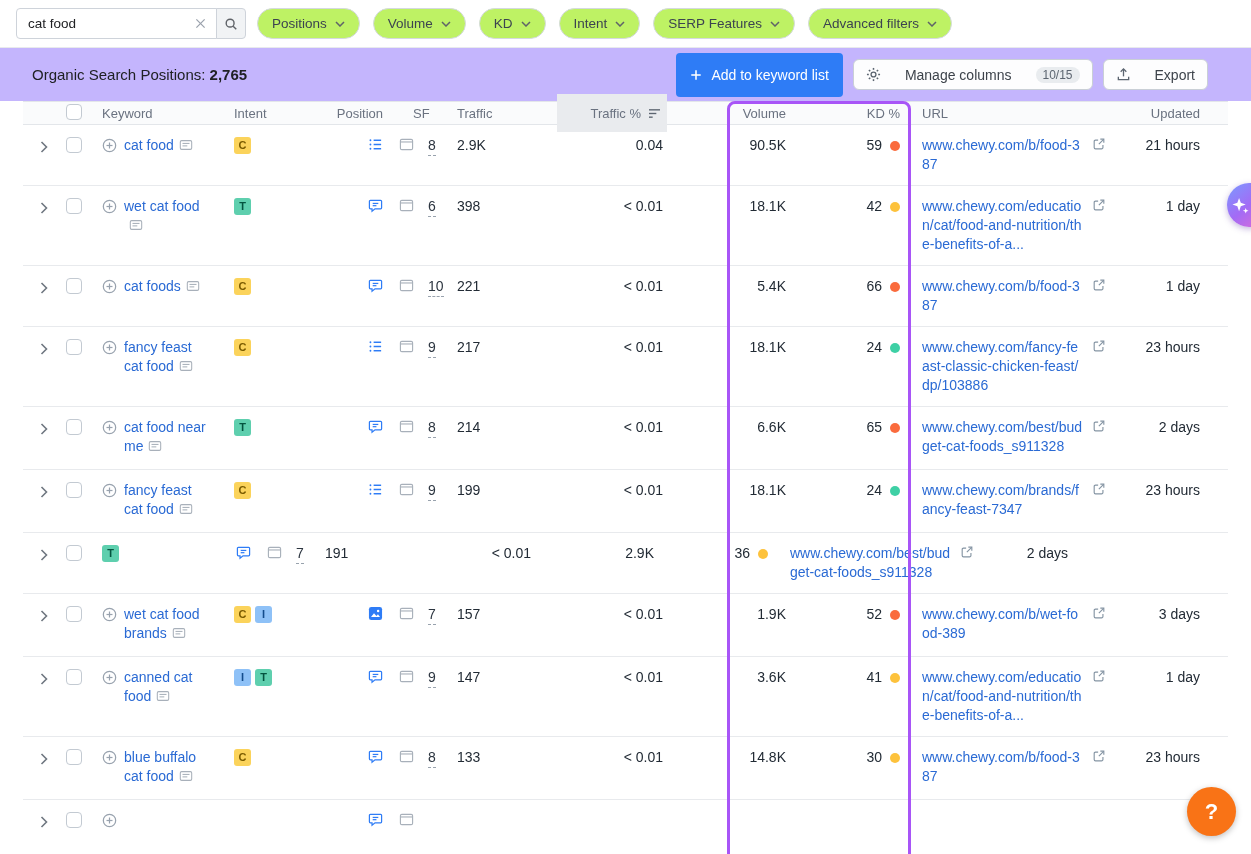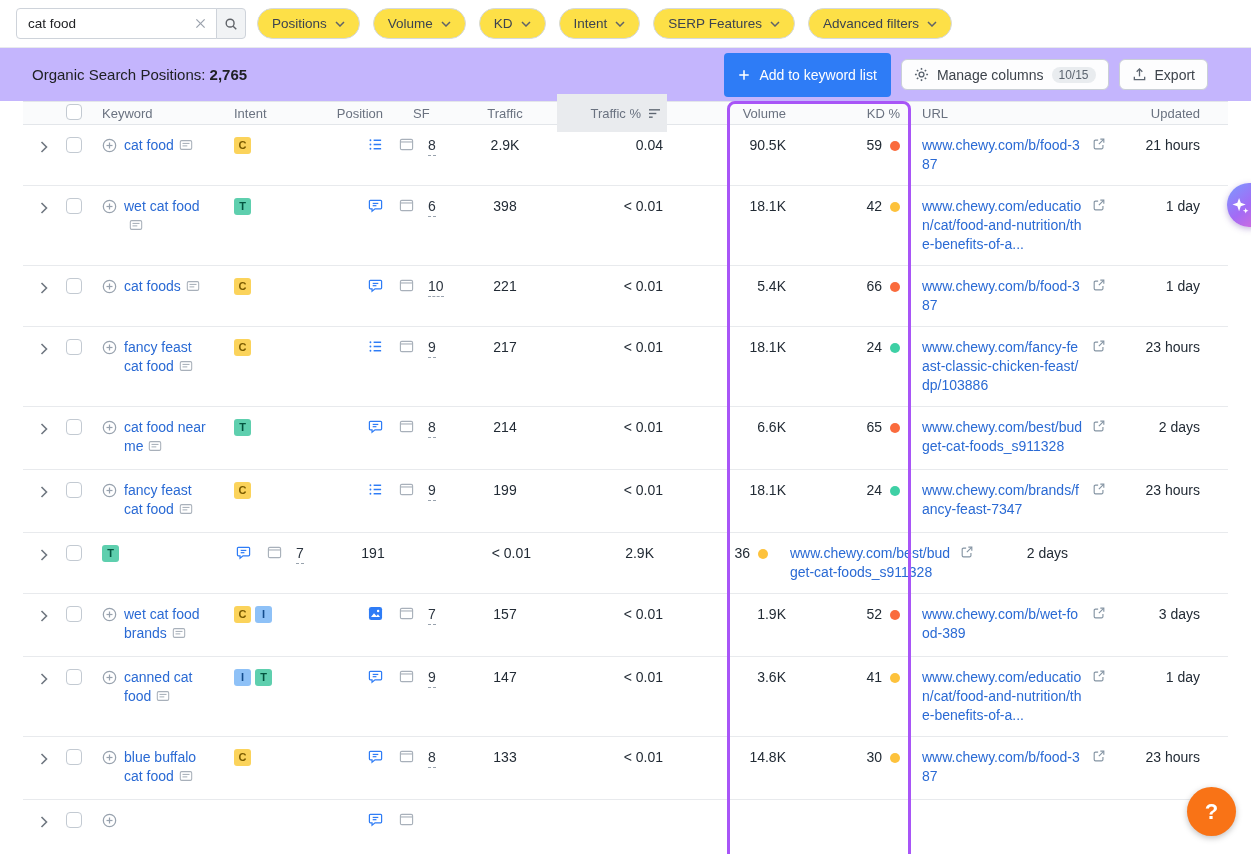--- a/index.html
+++ b/index.html
@@ -10,50 +10,50 @@
   .filter-bar { height:48px; display:flex; align-items:center; padding:0 16px;
     border-bottom:1px solid #e8eaed; box-shadow:0 1px 2px rgba(0,0,0,.04); background:#fff; }
   .search-group { display:flex; height:31px; }
   .search-input { width:201px; border:1px solid #ced3da; border-radius:4px 0 0 4px;
     display:flex; align-items:center; padding:0 8px 0 11px; font-size:13.5px; color:#202124; cursor:text; background:#fff; }
   .search-value { flex:1; white-space:nowrap; overflow:hidden; }
   .clear-btn { display:flex; align-items:center; cursor:pointer; padding:2px; }
   .search-btn { width:30px; border:1px solid #ced3da; border-left:1px solid #ced3da; margin-left:-1px;
     border-radius:0 4px 4px 0; background:#f1f3f5; display:flex; align-items:center; justify-content:center; cursor:pointer; }
   .pills { display:flex; gap:13px; margin-left:11px; }
-  .pill { height:31px; border:1px solid #d4d9df; border-radius:16px; background:#fde047;
+  .pill { height:31px; border:1px solid #d4d9df; border-radius:16px; background:#bef264;
     display:flex; align-items:center; gap:8px; padding:0 14px; font-size:13.5px; color:#3c4350; cursor:pointer; white-space:nowrap; }
 
   
   .toolbar { height:53px; display:flex; align-items:center; padding:0 43px 0 32px; background:#c4b5fd; }
   .toolbar-title { font-size:15px; color:#202124; }
   .toolbar-title b { font-weight:700; }
   .actions { margin-left:auto; display:flex; gap:10px; align-items:center; }
   .btn-primary { height:44px; background:#2e7cf6; color:#fff; border:none; border-radius:4px;
     padding:0 14px; font-size:14px; display:flex; gap:9px; align-items:center; cursor:pointer; }
   .btn-secondary { height:31px; background:#fdfdfe; border:1px solid #c9cfd6; border-radius:6px;
-    padding:0 12px; font-size:14px; color:#3d434b; display:flex; gap:8px; align-items:center; cursor:pointer; }
+    padding:0 12px; font-size:14px; color:#3d434b; display:flex; gap:24px; align-items:center; cursor:pointer; }
   .chip { background:#e9ecef; border-radius:9px; padding:1px 7px; font-size:12px; color:#5c6570; }
 
   
   .table-wrap { margin:0 23px; position:relative; }
   .thead { display:flex; align-items:center; height:24px; padding-left:17px;
     background:#fafbfc; border-top:1px solid #e3e6ea; border-bottom:1px solid #e3e6ea;
     font-size:13px; color:#6a7280; }
   .thead .cell { font-size:13px; color:#6a7280; }
   .row { display:flex; align-items:flex-start; padding:11px 0 11px 17px;
     border-bottom:1px solid #e8eaed; min-height:58px; font-size:14px; line-height:19px; }
   .cell { flex:none; }
   .c-expand  { width:26px; padding-top:3px; }
   .c-check   { width:36px; padding-top:1px; }
   .c-keyword { width:132px; display:flex; gap:7px; }
   .c-intent  { width:70px; display:flex; gap:4px; padding-top:1px; }
   .c-pos     { width:95px; display:flex; justify-content:flex-end; padding-right:16px; }
   .c-sf      { width:58px; display:flex; gap:14px; align-items:flex-start; }
-  .c-traffic { width:100px; text-align:center; padding-right:4px; }
+  .c-traffic { width:100px; text-align:left; padding-right:4px; }
   .c-tpct    { width:110px; text-align:right; padding-right:4px; }
   .c-volume  { width:125px; text-align:right; padding-right:6px; }
   .c-kd      { width:120px; display:flex; justify-content:flex-end; align-items:center; gap:8px; padding-right:12px; }
   .c-url     { width:200px; padding-left:10px; padding-right:28px; position:relative; word-break:break-all; }
   .c-updated { width:100px; text-align:right; padding-right:12px; }
   .thead .c-pos { justify-content:flex-end; padding-right:16px; display:flex; }
   .thead .c-sf  { padding-left:14px; }
   .thead .c-tpct { height:38px; display:flex; align-items:center; justify-content:flex-end;
     gap:7px; background:#e9ebee; padding-right:6px; }
   .thead .c-url { word-break:normal; }

